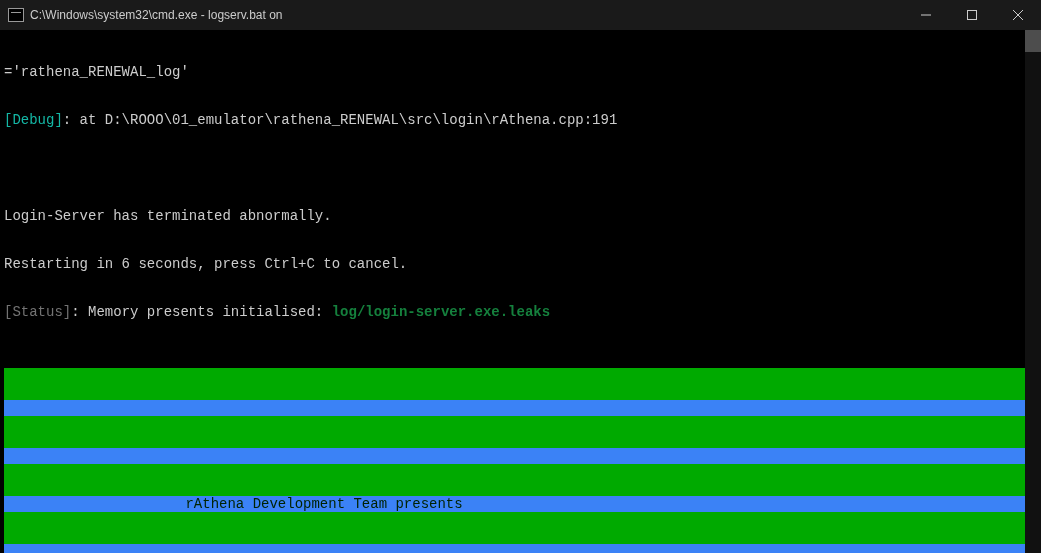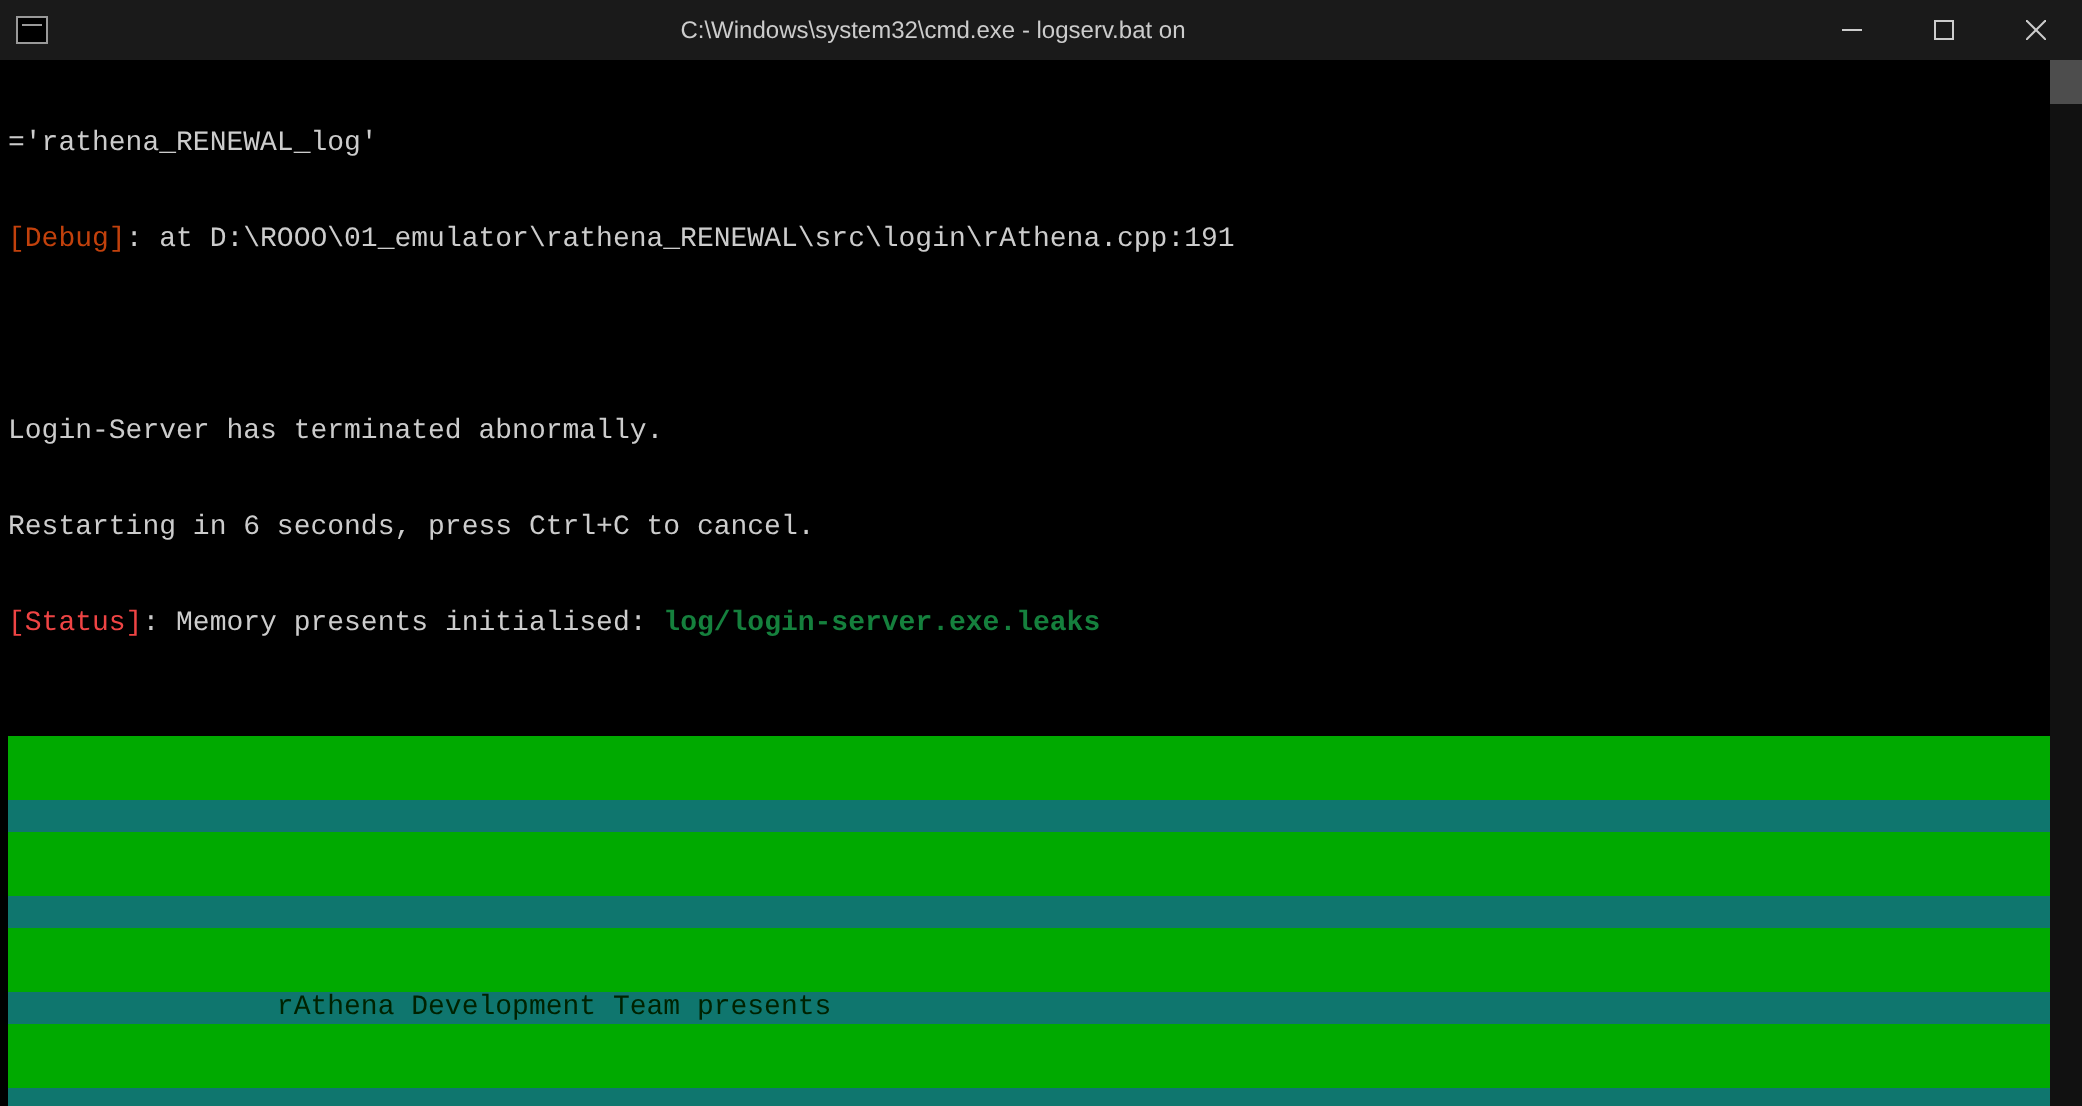--- a/index.html
+++ b/index.html
@@ -1,31 +1,31 @@
 <!DOCTYPE html>
 <html><head>
 <meta charset="utf-8">
 <style>
   * { margin: 0; padding: 0; box-sizing: border-box; }
   html, body { width: 1041px; height: 553px; overflow: hidden; font-family: Consolas, 'Courier New', monospace; font-size: 14px; background: #000; }
   .window { width: 1041px; height: 553px; background: #0c0c0c; display: flex; flex-direction: column; }
   .titlebar { height: 30px; background: #1a1a1a; display: flex; align-items: center; color: #ccc; font-size: 12px; font-family: 'Segoe UI', sans-serif; }
   .titlebar-icon { width: 16px; height: 14px; margin: 0 6px 0 8px; border: 1px solid #999; background: #000; position: relative; }
   .titlebar-icon::before { content: ""; position: absolute; top: 3px; left: 2px; right: 2px; height: 1px; background: #999; }
-  .titlebar-title { flex: 1; white-space: nowrap; overflow: hidden; text-align: center; }
+  .titlebar-title { flex: 1; white-space: nowrap; overflow: hidden; }
   .winbtns { display: flex; height: 100%; }
   .winbtn { width: 46px; display: flex; align-items: center; justify-content: center; color: #ccc; }
   .winbtn svg { width: 10px; height: 10px; }
   .terminal { flex: 1; background: #000; color: #ccc; padding: 2px 4px; line-height: 16px; white-space: pre; overflow: hidden; position: relative; }
   .terminal .line { height: 16px; }
-  .tag-debug { color: #c2410c; }
-  .tag-status { color: #ef4444; text-align: right; }
+  .tag-debug { color: #14b8a6; }
+  .tag-status { color: #737373; text-align: right; }
   .bold { font-weight: bold; color: #15803d; }
   .banner { background: #00aa00; color: #002200; }
-  .banner .line { background: #0f766e; }
+  .banner .line { background: #3b82f6; padding-left: 47px; }
   .scrollbar { position: absolute; right: 0; top: 30px; bottom: 0; width: 16px; background: #111; }
   .scrollbar-thumb { position: absolute; right: 0; width: 16px; top: 0; height: 22px; background: #4d4d4d; }
 </style>
 </head>
 <body>
 
 <div class="window">
   <div class="titlebar">
     <div class="titlebar-icon"></div>
     <div class="titlebar-title">C:\Windows\system32\cmd.exe - logserv.bat  on</div>

